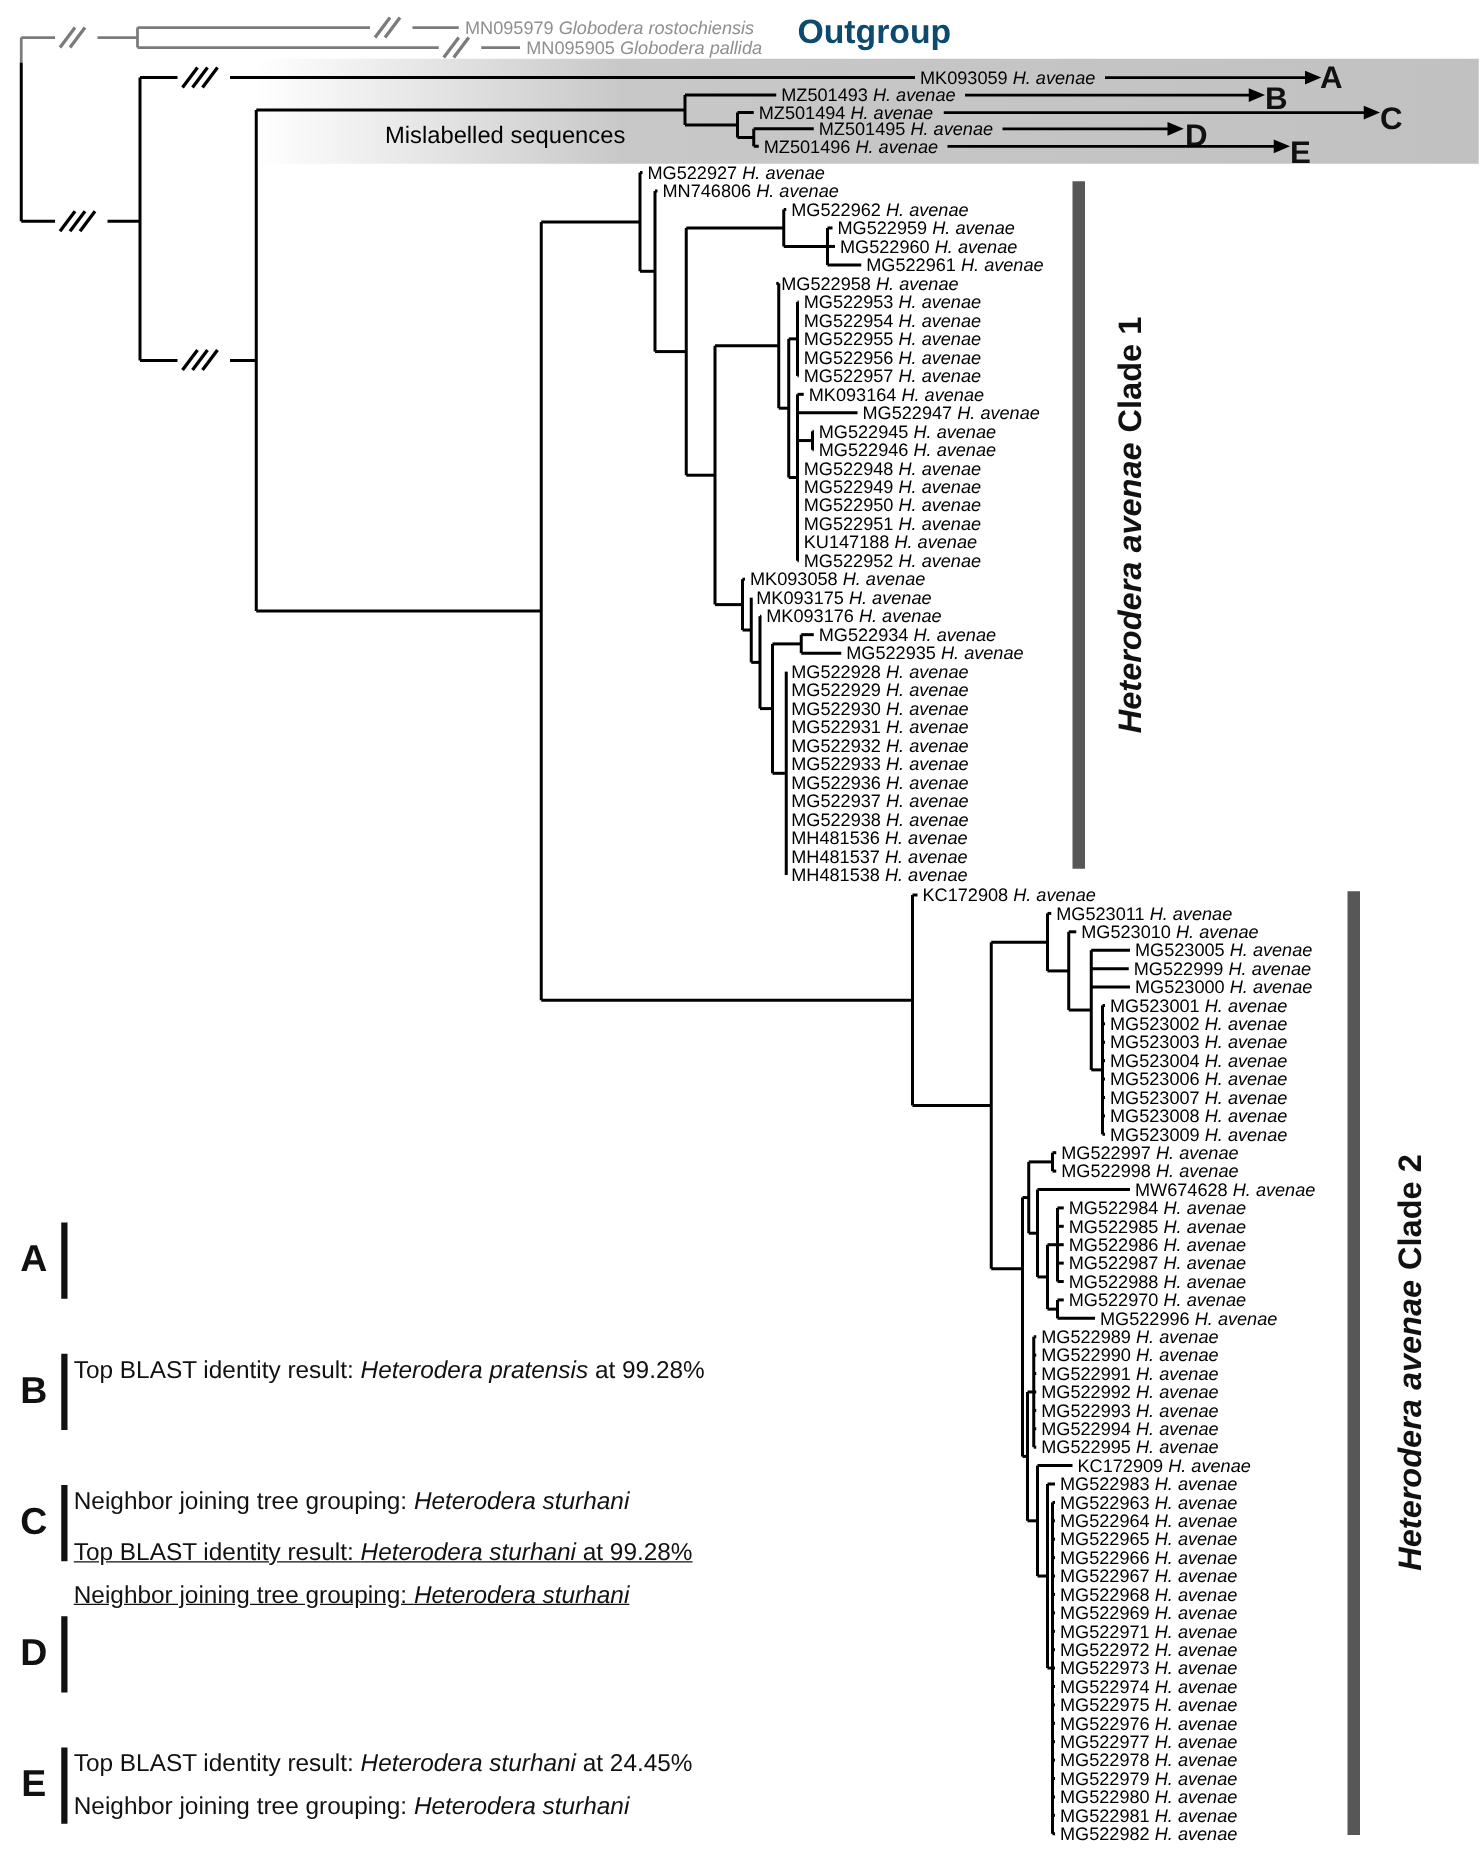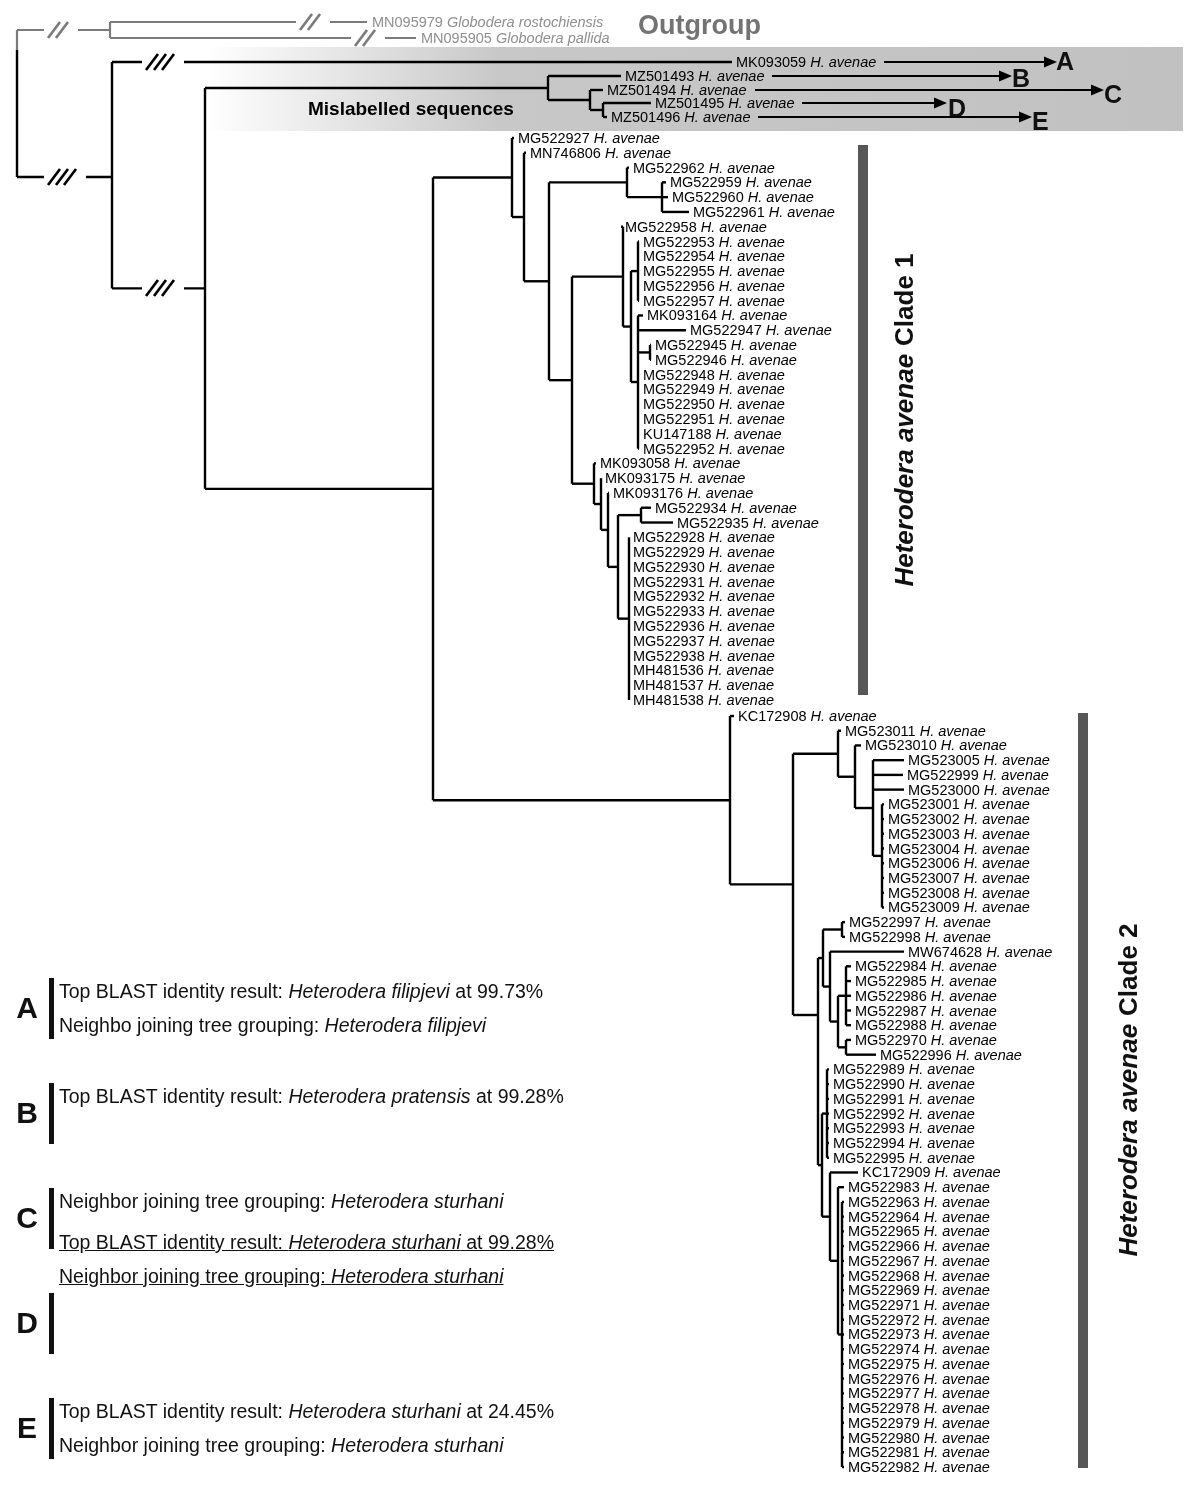--- a/index.html
+++ b/index.html
@@ -8,22 +8,22 @@
   #tree-svg{position:absolute;left:0;top:0;}
   .bar{position:absolute;background:#575757;}
   #bar1{left:858px;top:145px;width:10px;height:550px;}
   #bar2{left:1078px;top:713px;width:10px;height:755px;}
   .rot{position:absolute;font-weight:bold;font-size:26px;color:#111;white-space:nowrap;
        transform:translate(-50%,-50%) rotate(-90deg);}
   .rot .sp{font-style:italic;}
   .rot .rest{margin-left:8px;}
   #clade1-label{left:904px;top:420px;}
   #clade2-label{left:1128px;top:1090px;}
-  #outgroup-title{position:absolute;left:638px;top:10px;font-size:27px;font-weight:bold;color:#737373;}
-  #mislabel-title{position:absolute;left:308px;top:98px;font-size:19px;font-weight:bold;color:#000;}
+  #outgroup-title{position:absolute;left:638px;top:10px;font-size:27px;font-weight:bold;color:#0c4a6e;}
+  #mislabel-title{position:absolute;left:308px;top:98px;font-size:19px;font-weight:normal;color:#000;}
   #legend{position:absolute;left:0;top:0;width:700px;height:1498px;}
   .leg-letter{position:absolute;left:10px;width:34px;text-align:center;font-size:30px;font-weight:bold;color:#111;}
   .leg-bar{position:absolute;left:49px;width:5px;height:61px;background:#111;}
   .leg-text{position:absolute;left:59px;width:640px;font-size:19.5px;color:#111;line-height:34px;}
   .leg-text i{font-style:italic;}
   svg text{font-family:"Liberation Sans", sans-serif;}
 </style>
 </head>
 <body>
 
@@ -366,24 +366,20 @@
   <div class="rot" id="clade2-label">
     <span class="sp">Heterodera avenae</span><span class="rest">Clade 2</span>
   </div>
 
   <div id="outgroup-title">Outgroup</div>
   <div id="mislabel-title">Mislabelled sequences</div>
 
   <div id="legend">
       <div class="leg-letter" style="top: 991px;">A</div>
       <div class="leg-bar" style="top: 978px;"></div>
-      <div class="leg-text" style="top: 974px;">
-        <div class="leg-line"><span>Top BLAST identity result: </span><i>Heterodera filipjevi</i><span> at 99.73%</span></div>
-        <div class="leg-line"><span>Neighbo joining tree grouping: </span><i>Heterodera filipjevi</i><span></span></div>
-      </div>
       <div class="leg-letter" style="top: 1096px;">B</div>
       <div class="leg-bar" style="top: 1083px;"></div>
       <div class="leg-text" style="top: 1079px;">
         <div class="leg-line"><span>Top BLAST identity result: </span><i>Heterodera pratensis</i><span> at 99.28%</span></div>
       </div>
       <div class="leg-letter" style="top: 1201px;">C</div>
       <div class="leg-bar" style="top: 1188px;"></div>
       <div class="leg-text" style="top: 1184px;">
         <div class="leg-line"><span>Neighbor joining tree grouping: </span><i>Heterodera sturhani</i><span></span></div>
       </div>

